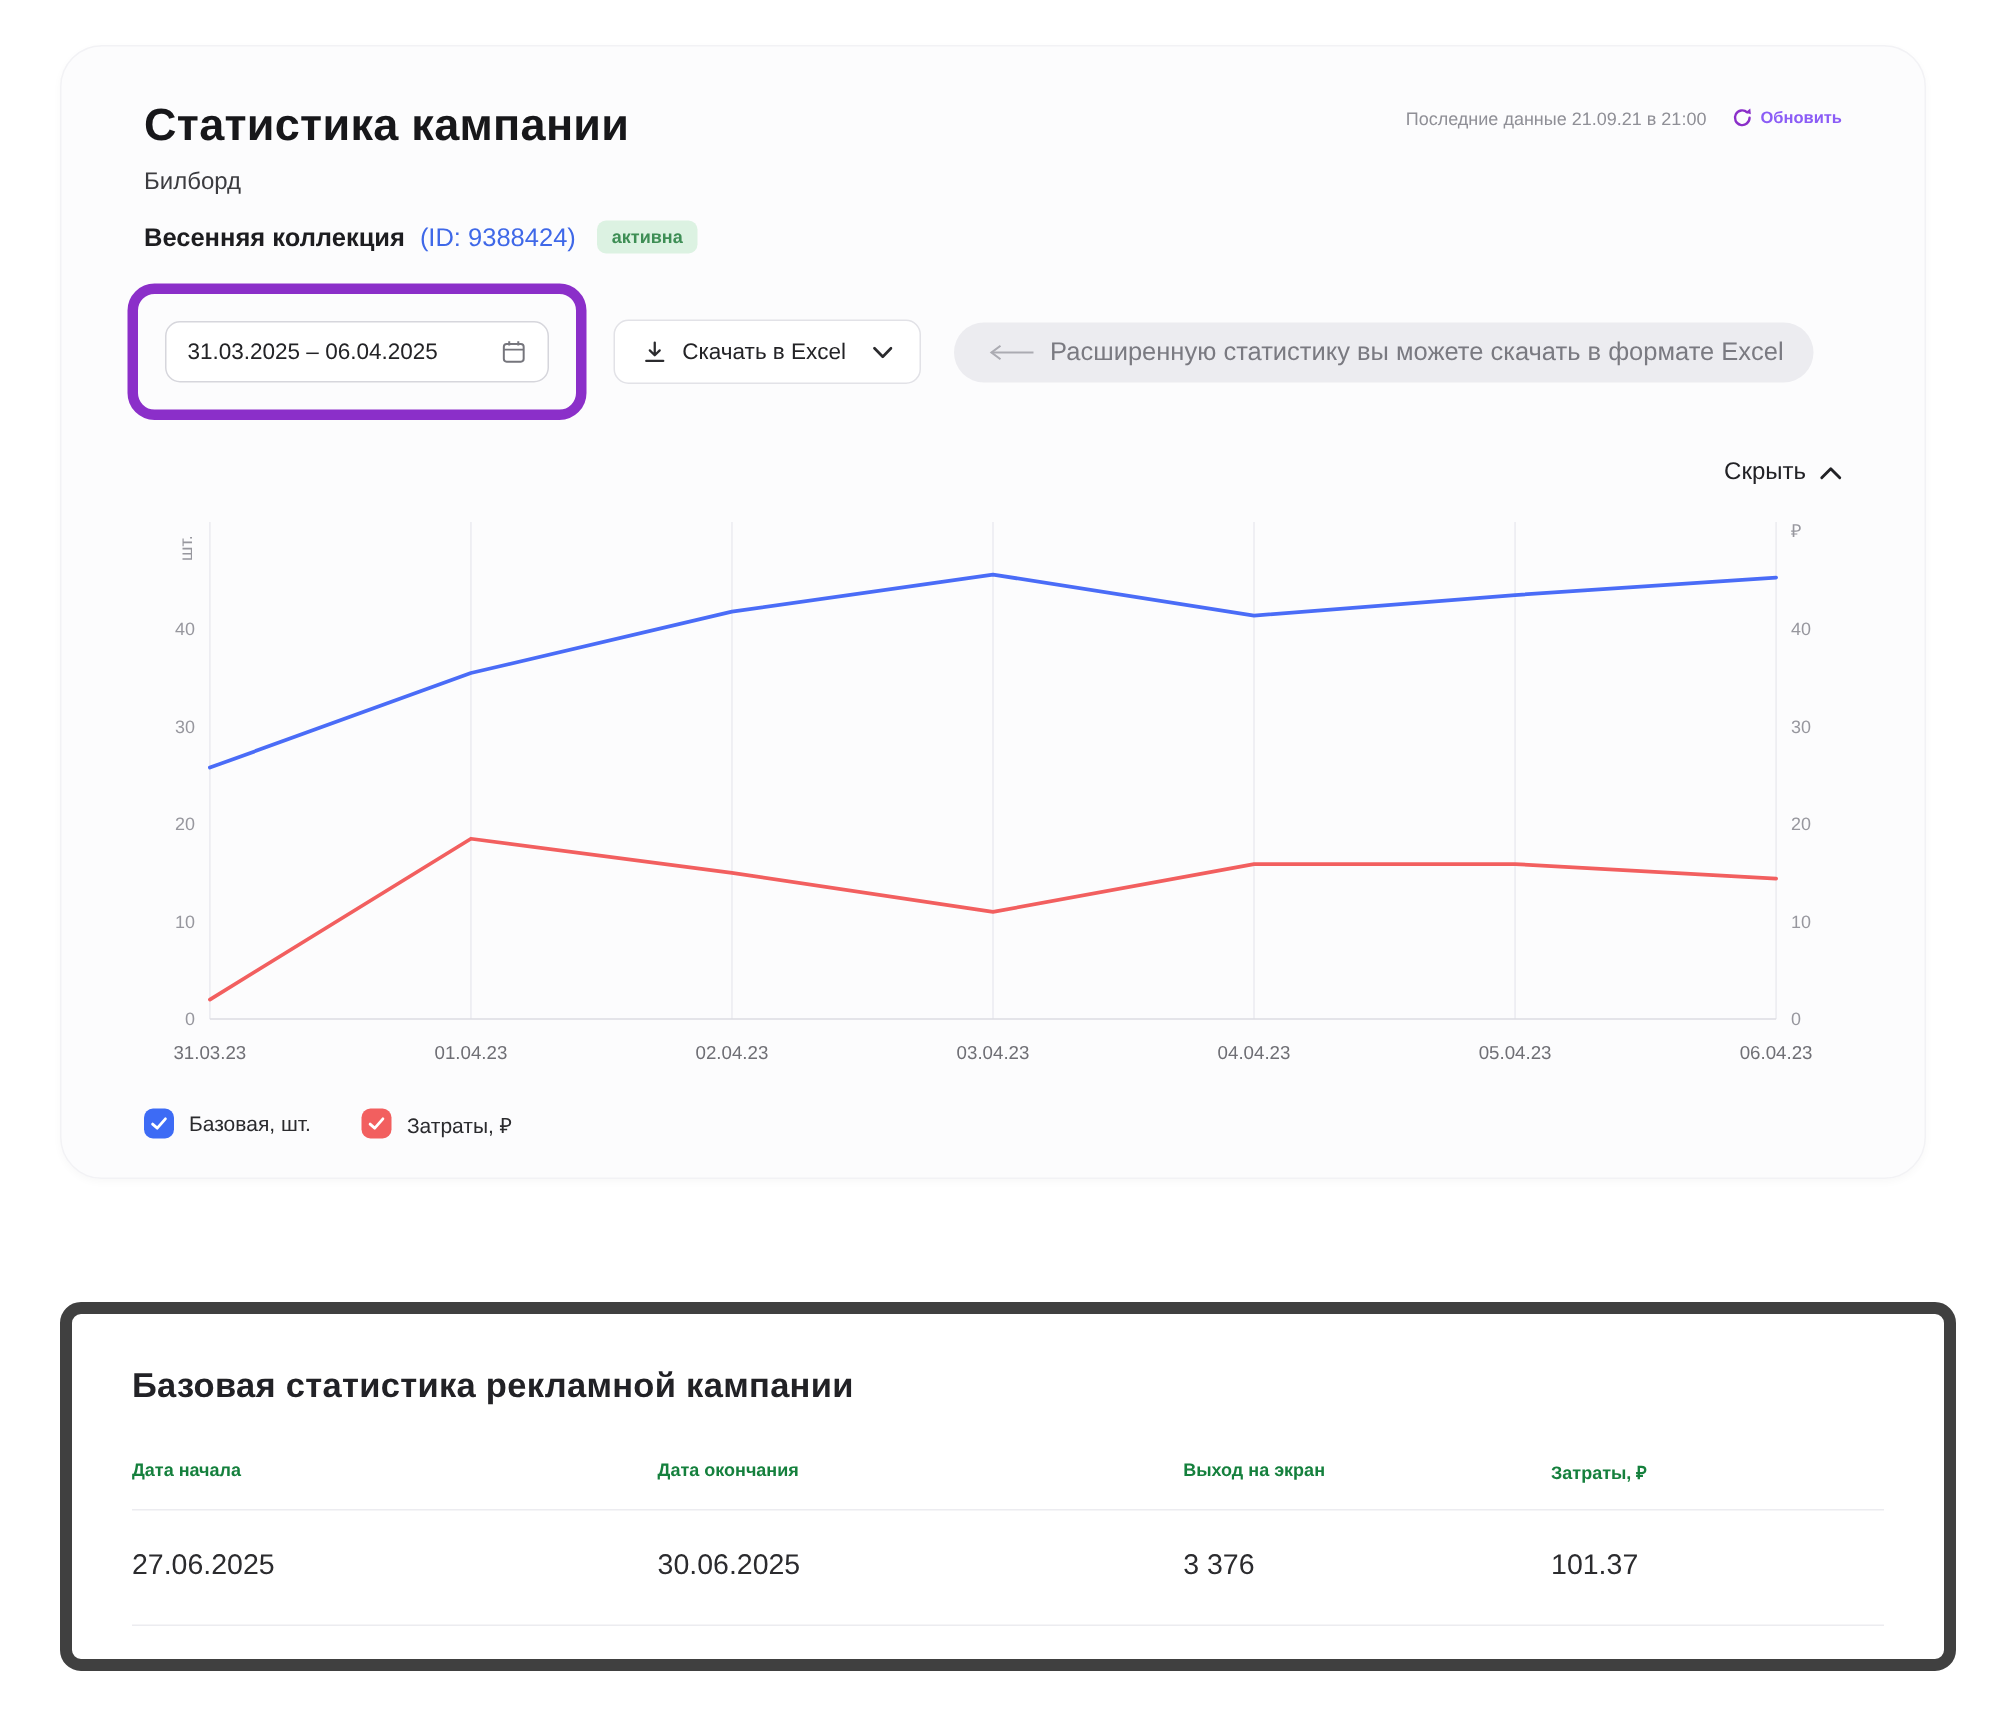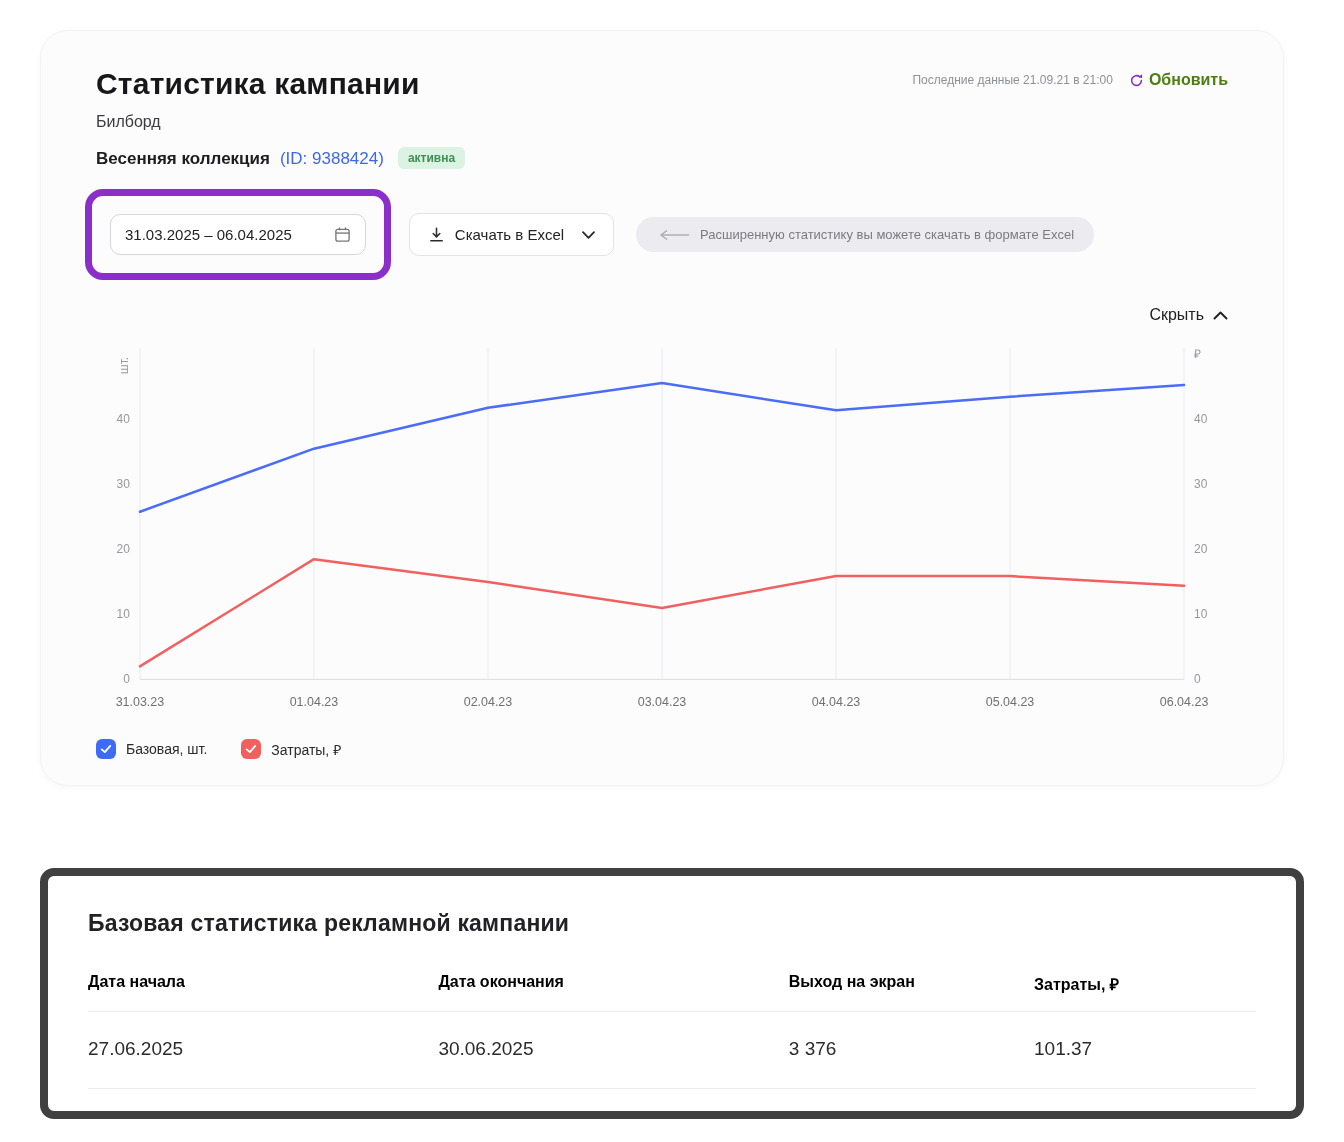--- a/index.html
+++ b/index.html
@@ -16,37 +16,37 @@
   .page-title { font-size:30px; font-weight:700; letter-spacing:.2px; color:#17171a; line-height:34px; }
   .subtitle { margin-top:12px; font-size:16px; color:#3c3c40; }
   .campaign-row { margin-top:16px; display:flex; align-items:flex-end; gap:10px; }
   .campaign-name { font-size:17px; font-weight:700; color:#1d1d20; }
   .campaign-id { font-size:17px; color:#3f68e8; cursor:pointer; text-decoration:none; }
   .badge { font-size:12px; font-weight:700; color:#3e8e55; background:#dcf2e2;
     border-radius:6px; padding:4px 10px; margin-left:4px; }
 
   .head-right { display:flex; align-items:center; gap:16px; padding-top:4px; }
   .last-data { font-size:12px; color:#8f8f96; }
-  .refresh-link { display:flex; align-items:center; gap:5px; font-size:16px;
-    font-weight:700; color:#4d7c0f; cursor:pointer; }
+  .refresh-link { display:flex; align-items:center; gap:5px; font-size:11px;
+    font-weight:700; color:#8b5cf6; cursor:pointer; }
 
   
   .toolbar { margin-top:20px; display:flex; align-items:center; }
   .date-annotation { border:7px solid #8b2fc9; border-radius:18px; padding:18px; margin-left:-11px; }
   .date-input { display:flex; align-items:center; gap:42px; background:#ffffff;
     border:1.5px solid #d6d6dc; border-radius:10px; padding:11px 14px; cursor:pointer; }
   .date-text { font-size:15px; color:#232326; }
   .excel-btn { margin-left:18px; display:flex; align-items:center; gap:10px;
     background:#ffffff; border:1.5px solid #e2e2e7; border-radius:10px;
     padding:12px 18px; font-size:15px; color:#232326; cursor:pointer;
     font-family:"Liberation Sans", sans-serif; }
   .excel-btn .chev { margin-left:8px; display:flex; }
   .hint-pill { margin-left:22px; display:flex; align-items:center; gap:10px;
     background:#ececf0; border-radius:22px; padding:10px 20px; }
-  .hint-text { font-size:13px; color:#7a7a81; }
+  .hint-text { font-size:17px; color:#7a7a81; }
 
   
   .hide-row { margin-top:26px; display:flex; justify-content:flex-end;
     align-items:center; gap:9px; cursor:pointer; }
   .hide-label { font-size:16px; color:#222226; }
 
   
   .chart-wrap { margin-top:8px; width:100%; }
   .chart-wrap svg { display:block; width:100%; height:auto; }
   .tick { fill:#97979e; font-size:12px; font-family:"Liberation Sans", sans-serif; }
@@ -58,21 +58,21 @@
   .legend-check { width:20px; height:20px; border-radius:6px; display:flex;
     align-items:center; justify-content:center; }
   .legend-label { font-size:14px; color:#2b2b2e; }
 
   
   .table-card { margin-top:82px; width:1264px; background:#ffffff;
     border:8px solid #404040; border-radius:14px; padding:34px 40px 22px 40px; }
   .table-title { font-size:23px; font-weight:700; color:#222226; letter-spacing:.2px; }
   .table-head { margin-top:36px; display:grid; grid-template-columns:30% 30% 21% 19%;
     border-bottom:1px solid #ececf0; padding-bottom:16px; }
-  .th { font-size:16px; font-weight:700; color:#000000; }
+  .th { font-size:12px; font-weight:700; color:#15803d; }
   .table-row { display:grid; grid-template-columns:30% 30% 21% 19%;
     padding:26px 0 28px 0; border-bottom:1px solid #ececf0; }
   .td { font-size:19px; color:#2b2b2e; }
 </style>
 </head>
 <body>
 
 <div class="page">
 
   <section class="stats-card">

